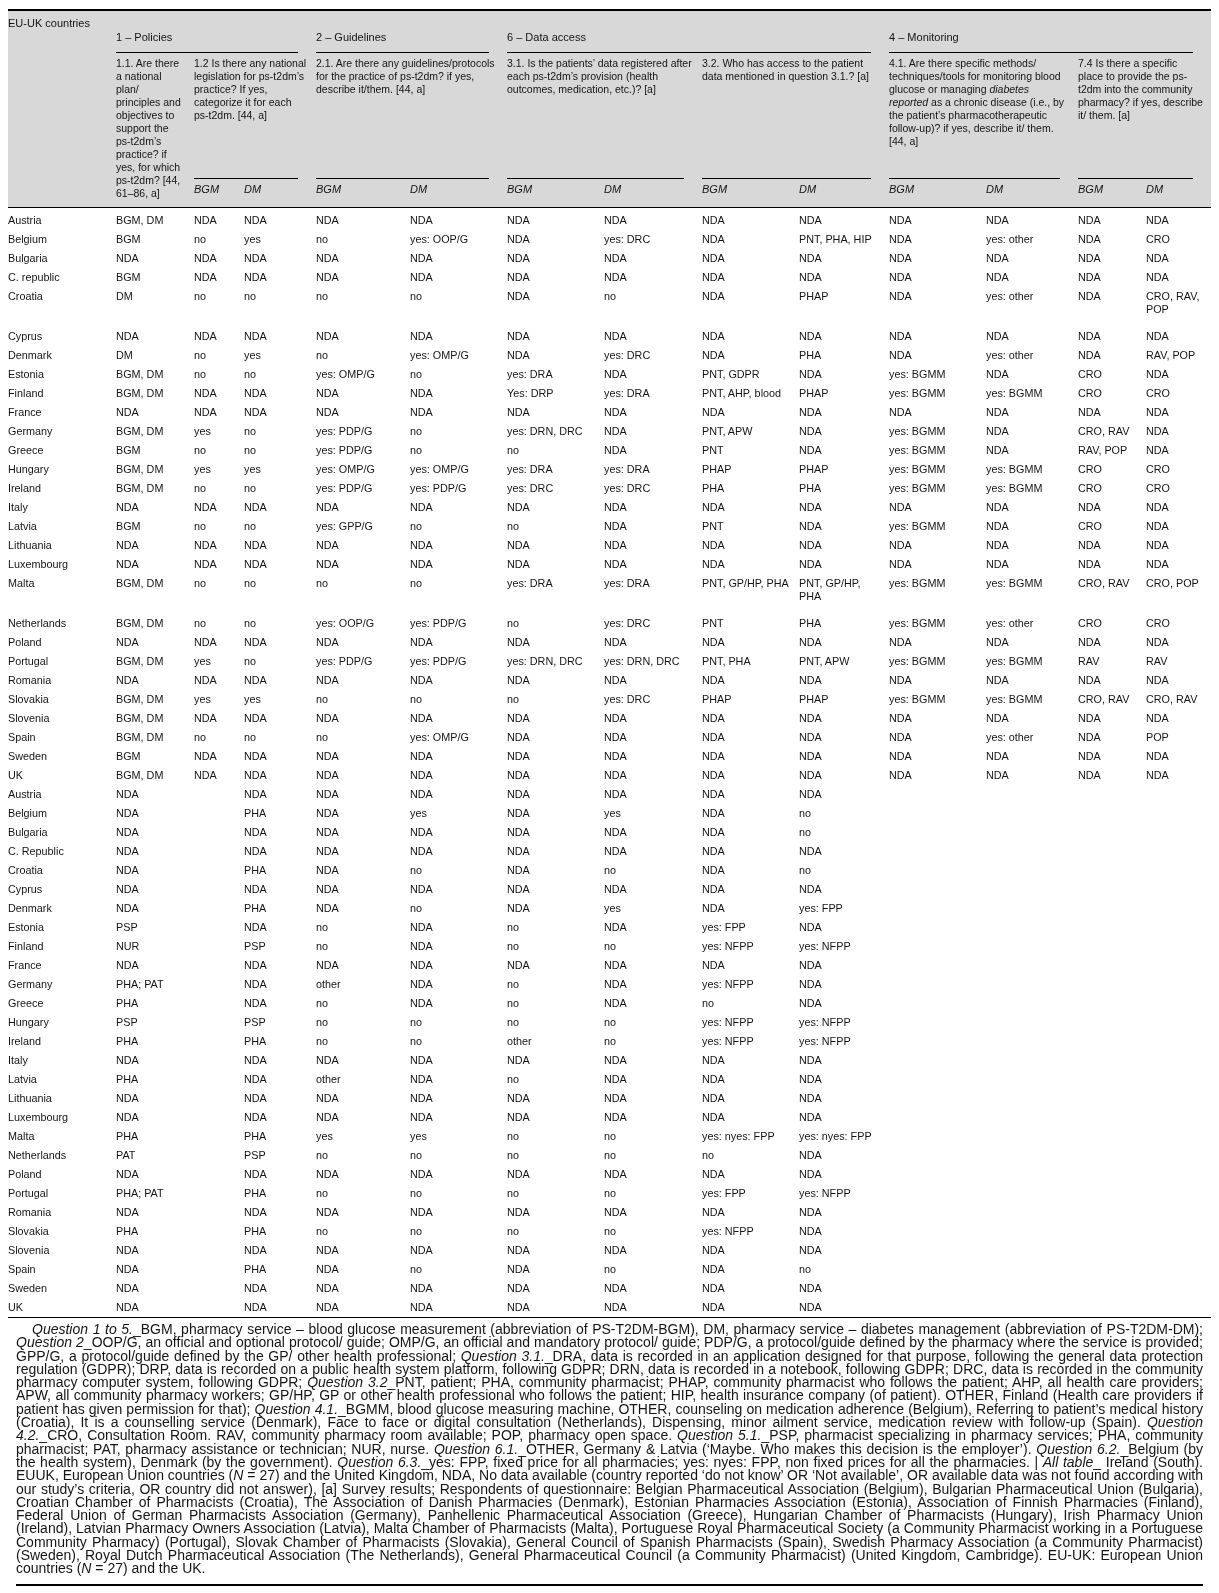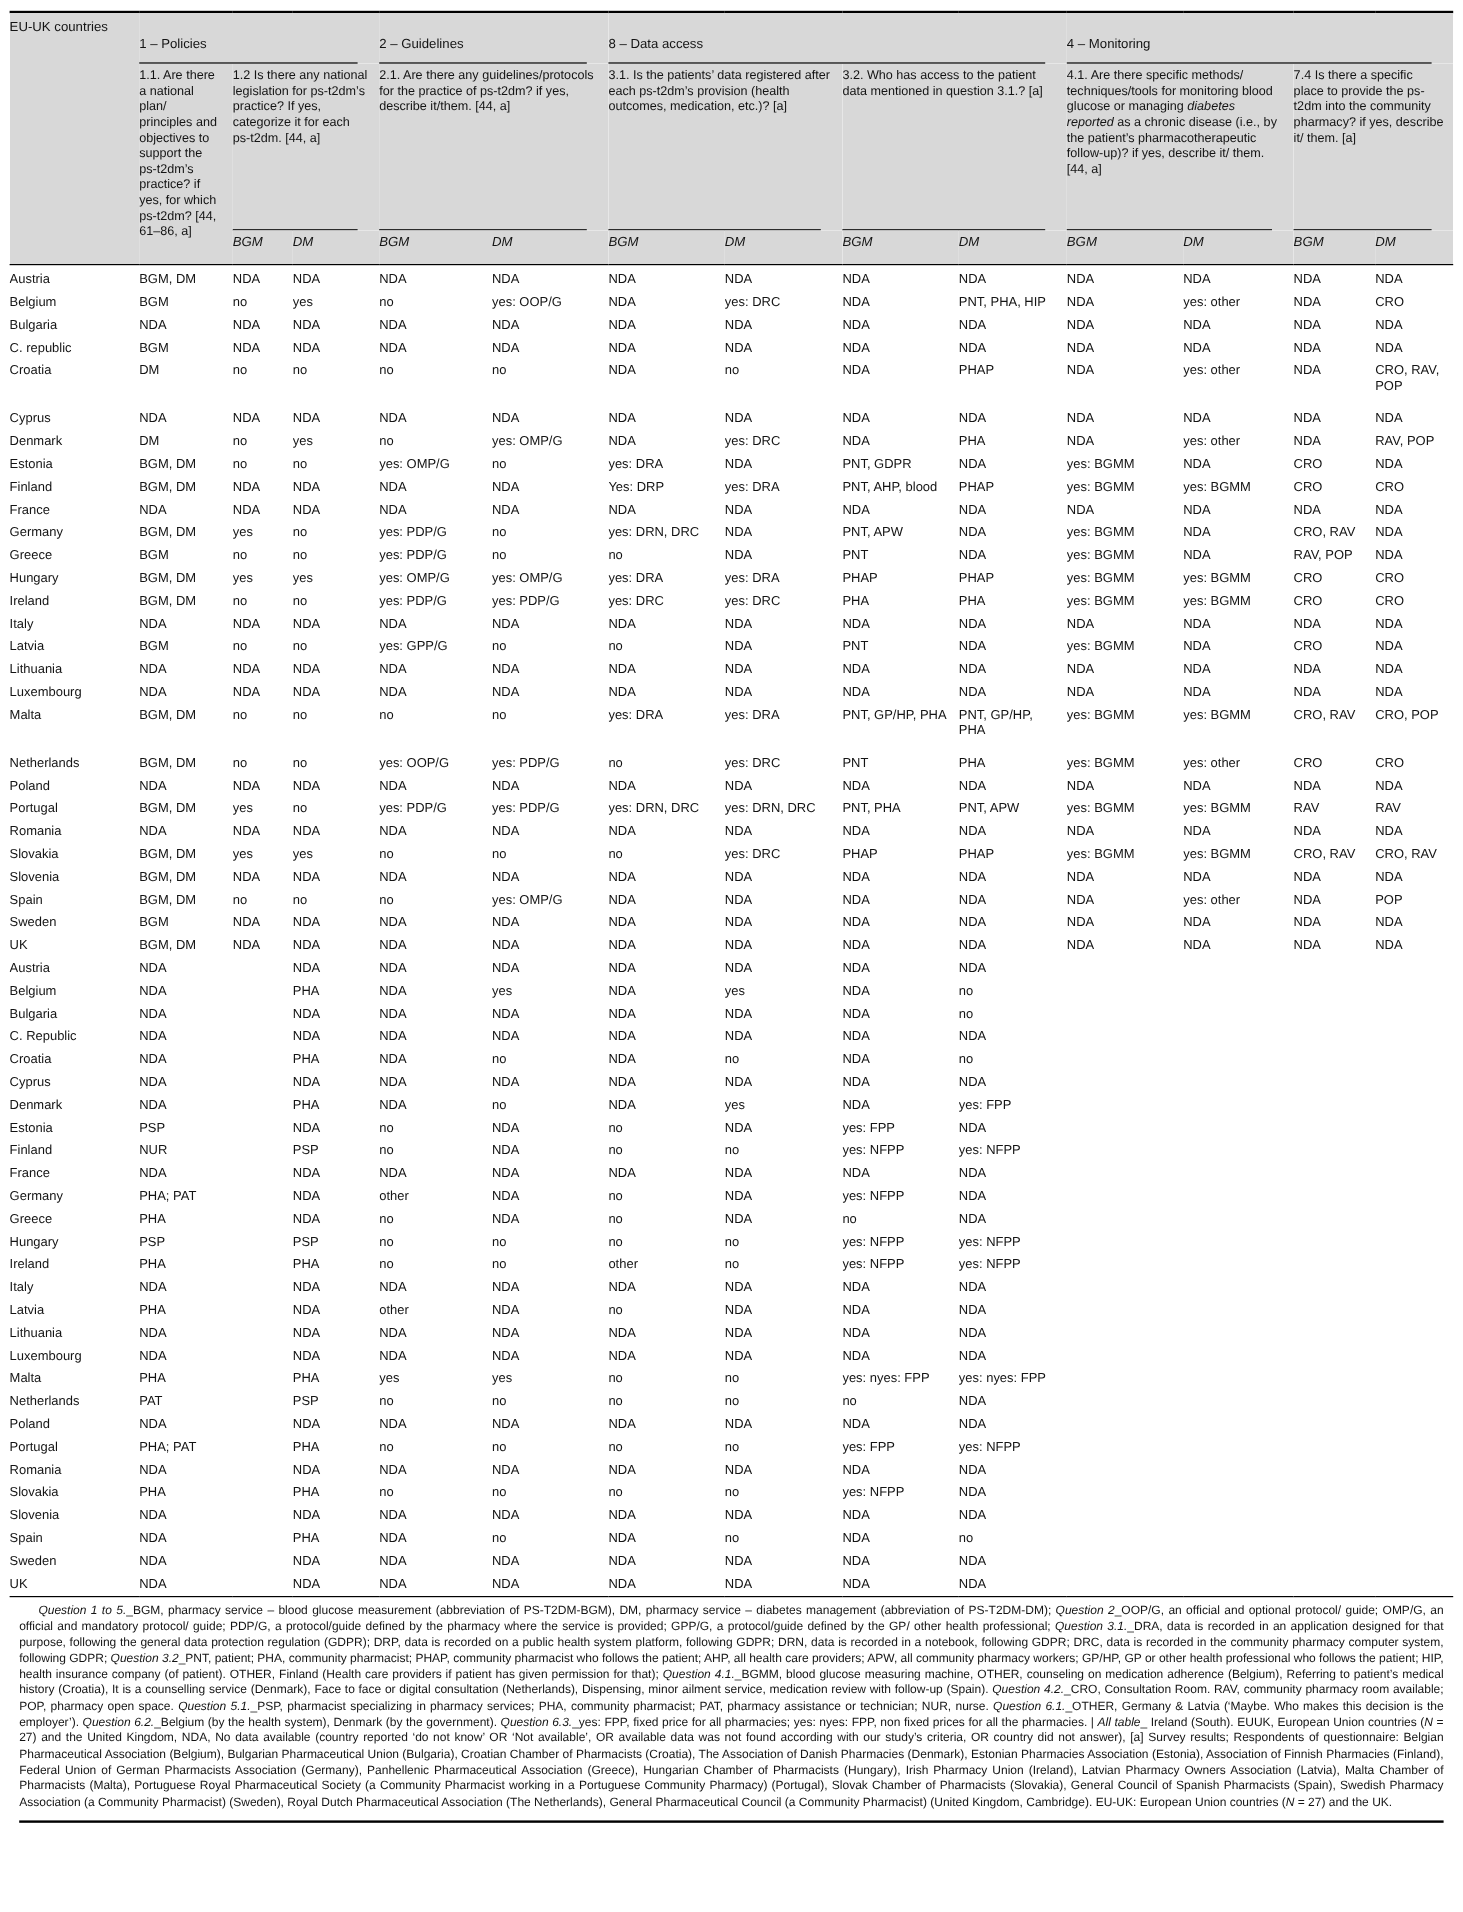--- a/index.html
+++ b/index.html
@@ -4,28 +4,28 @@
 <style>
   html,body{margin:0;padding:0;background:#ffffff;}
   body{width:1219px;font-family:"Liberation Sans",sans-serif;color:#141414;}
   .sheet{padding:9px 8px 0 8px;}
   table{border-collapse:collapse;table-layout:fixed;width:1203px;border-top:2.5px solid #000;border-bottom:1px solid #000;}
   thead{border-bottom:1px solid #000;}
   thead th{background:#d8d8d8;font-weight:normal;text-align:left;vertical-align:top;position:relative;
            padding:4px 8px 3px 0;font-size:10.5px;line-height:13px;margin-left:39px;}
   thead th.grp{font-size:11px;padding-top:20px;padding-bottom:9px;}
   thead th.corner{font-size:11px;padding-top:6px;}
-  thead th.q{padding-bottom:20px;}
+  thead th.q{padding-bottom:7px;}
   thead th.sub{font-style:italic;font-size:11px;padding:4px 0 6px 0;}
   .hr{position:absolute;left:0;right:18px;bottom:0;border-bottom:1.2px solid #000;}
   tbody td{vertical-align:top;padding:3px 6px 3px 0;font-size:10.8px;line-height:13px;
            overflow:hidden;}
   tbody tr:first-child td{padding-top:6px;}
   tr.gap td{padding-top:11px;}
-  .footnote{margin:5px 8px 8px 8px;font-size:10px;line-height:13.3px;text-align:justify;text-indent:16px;}
+  .footnote{margin:5px 8px 8px 8px;font-size:14px;line-height:13.3px;text-align:justify;text-indent:16px;}
   .bottom-rule{margin:0 8px 8px 8px;border-top:2px solid #000;height:0;}
 </style>
 </head>
 <body>
 
 <div class="sheet">
   <table>
     <colgroup>
       <col style="width:108px">
         <col style="width:78px">
@@ -40,21 +40,21 @@
         <col style="width:97px">
         <col style="width:92px">
       <col style="width:68px">
         <col style="width:65px">
     </colgroup>
     <thead>
       <tr>
         <th class="corner" rowspan="3"><span>EU-UK countries</span></th>
         <th class="grp" colspan="3"><span>1 – Policies</span><div class="hr"></div></th>
         <th class="grp" colspan="2"><span>2 – Guidelines</span><div class="hr"></div></th>
-        <th class="grp" colspan="4"><span>8 – Data access</span><div class="hr"></div></th>
+        <th class="grp" colspan="4"><span>6 – Data access</span><div class="hr"></div></th>
         <th class="grp" colspan="4"><span>4 – Monitoring</span><div class="hr"></div></th>
       </tr>
       <tr>
         <th class="q" rowspan="2"><span>1.1. Are there a national plan/ principles and objectives to support the ps-t2dm’s practice? if yes, for which ps-t2dm? [44, 61–86, a]</span></th>
         <th class="q" colspan="2"><span>1.2 Is there any national legislation for ps-t2dm’s practice? If yes, categorize it for each ps-t2dm. [44, a]</span><div class="hr"></div></th>
         <th class="q" colspan="2"><span>2.1. Are there any guidelines/protocols for the practice of ps-t2dm? if yes, describe it/them. [44, a]</span><div class="hr"></div></th>
         <th class="q" colspan="2"><span>3.1. Is the patients’ data registered after each ps-t2dm’s provision (health outcomes, medication, etc.)? [a]</span><div class="hr"></div></th>
         <th class="q" colspan="2"><span>3.2. Who has access to the patient data mentioned in question 3.1.? [a]</span><div class="hr"></div></th>
         <th class="q" colspan="2"><span>4.1. Are there specific methods/ techniques/tools for monitoring blood glucose or managing </span><i>diabetes reported</i><span> as a chronic disease (i.e., by the patient’s pharmacotherapeutic follow-up)? if yes, describe it/ them. [44, a]</span><div class="hr"></div></th>
         <th class="q" colspan="2"><span>7.4 Is there a specific place to provide the ps-t2dm into the community pharmacy? if yes, describe it/ them. [a]</span><div class="hr"></div></th>

